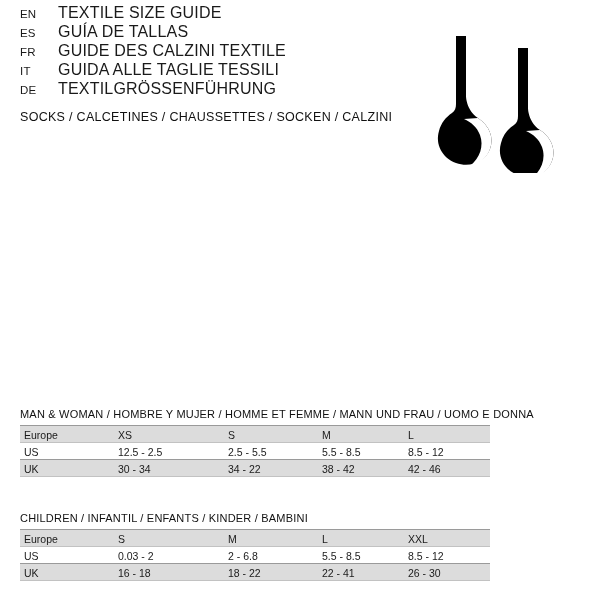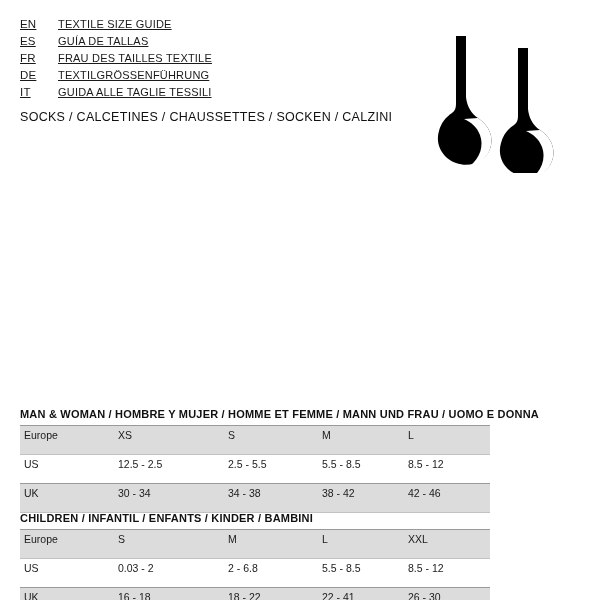--- a/index.html
+++ b/index.html
@@ -18,39 +18,38 @@
     position: relative;
     width: 600px;
     height: 600px;
     box-sizing: border-box;
   }
 
   
   .lang-block {
     position: absolute;
     left: 20px;
-    top: 16px;
+    top: 4px;
     width: 340px;
-    text-decoration: underline;
   }
   .lang-row {
     display: flex;
     align-items: baseline;
     font-size: 11.5px;
     line-height: 17px;
     letter-spacing: 0.2px;
   }
   .lang-code {
     width: 38px;
     flex: 0 0 38px;
     font-size: 11.5px;
     color: #1a1a1a;
   }
   .lang-text {
-    font-size: 11px;
+    font-size: 16px;
     color: #1a1a1a;
     white-space: nowrap;
   }
 
   
   .product-title {
     position: absolute;
     left: 20px;
     top: 110px;
     font-size: 12.5px;
@@ -73,37 +72,37 @@
   .table-section {
     position: absolute;
     left: 20px;
     width: 560px;
   }
   .section-man { top: 408px; }
   .section-children { top: 512px; }
 
   .table-caption {
     font-size: 11px;
-    font-weight: bold;
+    font-weight: normal;
     letter-spacing: 0.2px;
     color: #111111;
     margin-bottom: 5px;
     white-space: nowrap;
   }
 
   table.size-table {
     border-collapse: collapse;
     width: 470px;
     table-layout: fixed;
   }
   table.size-table td {
     font-size: 10.5px;
     color: #1a1a1a;
     height: 15px;
-    padding: 1px 0 12px 4px;
+    padding: 1px 0 0 4px;
     border: none;
     vertical-align: middle;
   }
   table.size-table tr.row-shaded td {
     background: #dcdcdc;
   }
   table.size-table tr.row-plain td {
     background: #ffffff;
   }
   table.size-table tr td.sep-top {
@@ -133,29 +132,29 @@
     <div class="lang-row">
       <span class="lang-code">EN</span>
       <span class="lang-text">TEXTILE SIZE GUIDE</span>
     </div>
     <div class="lang-row">
       <span class="lang-code">ES</span>
       <span class="lang-text">GUÍA DE TALLAS</span>
     </div>
     <div class="lang-row">
       <span class="lang-code">FR</span>
-      <span class="lang-text">FRAU DES TAILLES TEXTILE</span>
+      <span class="lang-text">GUIDE DES CALZINI TEXTILE</span>
+    </div>
+    <div class="lang-row">
+      <span class="lang-code">IT</span>
+      <span class="lang-text">GUIDA ALLE TAGLIE TESSILI</span>
     </div>
     <div class="lang-row">
       <span class="lang-code">DE</span>
       <span class="lang-text">TEXTILGRÖSSENFÜHRUNG</span>
-    </div>
-    <div class="lang-row">
-      <span class="lang-code">IT</span>
-      <span class="lang-text">GUIDA ALLE TAGLIE TESSILI</span>
     </div>
   </div>
 
   <div class="product-title">SOCKS / CALCETINES / CHAUSSETTES / SOCKEN / CALZINI</div>
 
   <div class="illustration">
     <svg width="170" height="155" viewBox="0 0 170 155" xmlns="http://www.w3.org/2000/svg">
 
       <g>
         <path d="M78,22
@@ -219,21 +218,21 @@
         <tr class="row-plain">
           <td>US</td>
           <td>12.5 - 2.5</td>
           <td>2.5 - 5.5</td>
           <td>5.5 - 8.5</td>
           <td>8.5 - 12</td>
         </tr>
         <tr class="row-shaded">
           <td>UK</td>
           <td>30 - 34</td>
-          <td>34 - 38</td>
+          <td>34 - 22</td>
           <td>38 - 42</td>
           <td>42 - 46</td>
         </tr>
       </tbody>
     </table>
   </div>
 
   <div class="table-section section-children">
     <div class="table-caption">CHILDREN / INFANTIL / ENFANTS / KINDER / BAMBINI</div>
     <table class="size-table">

